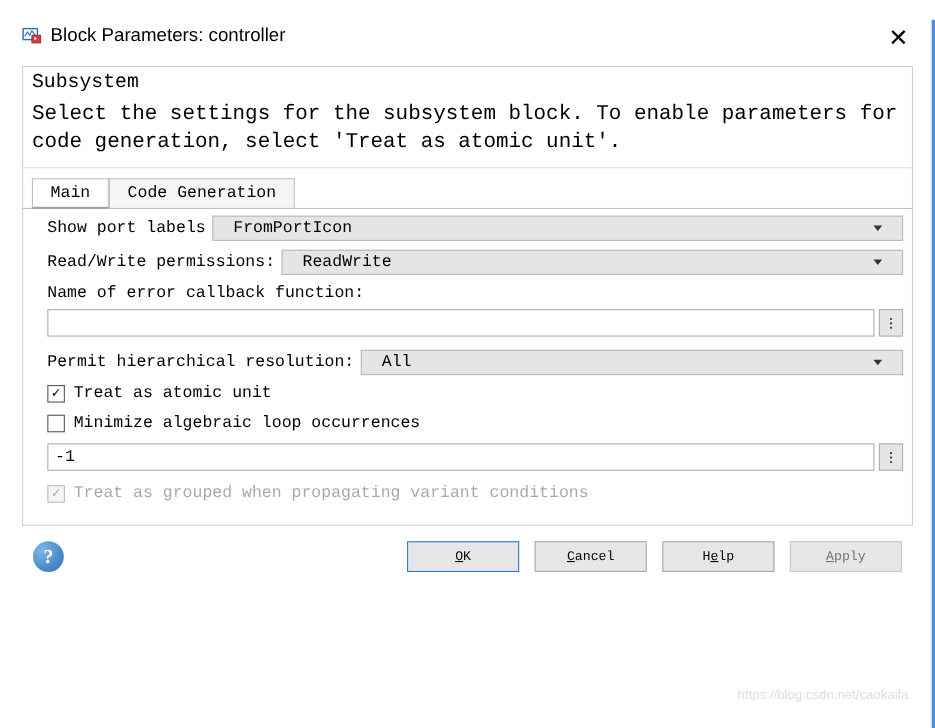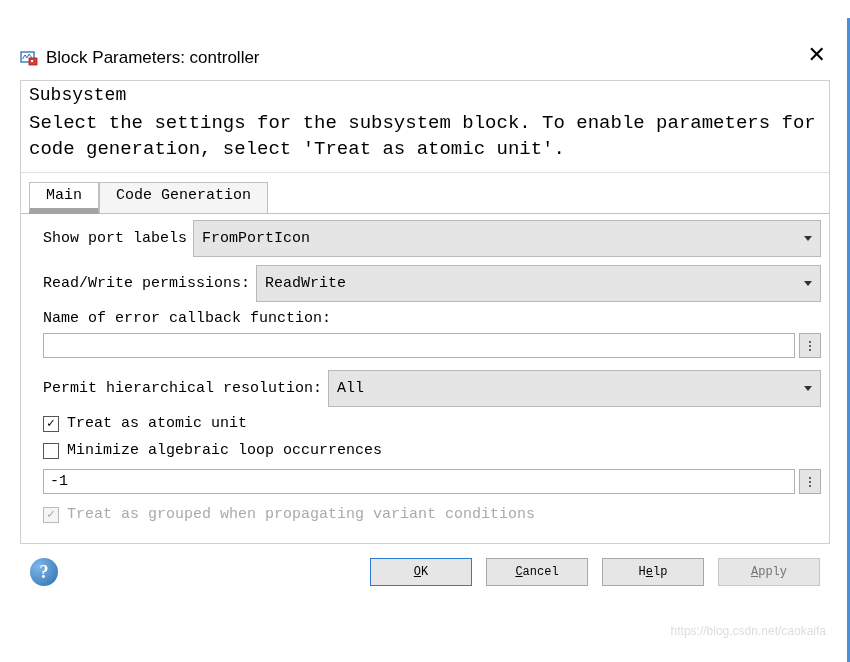--- a/index.html
+++ b/index.html
@@ -8,24 +8,23 @@
   font-size: 14px;
   background: #fff;
   width: 850px;
   height: 662px;
   position: relative;
   padding: 18px 20px 0 20px;
   color: #000;
 }
 .titlebar {
   display: flex;
-  align-items: flex-end;
+  align-items: flex-start;
   justify-content: space-between;
   padding: 4px 0 12px 0;
-  margin-top: 20px;
 }
 .titlebar-left {
   display: flex;
   align-items: center;
   gap: 8px;
 }
 .titlebar-icon {
   width: 18px;
   height: 18px;
   position: relative;
@@ -67,40 +66,40 @@
   padding: 4px 16px;
   border: 1px solid #c0c0c0;
   background: #f5f5f5;
   font-size: 15px;
   cursor: pointer;
   position: relative;
   top: 1px;
 }
 .tab.active {
   background: #fff;
-  border-bottom: 6px solid #a3a3a3;
+  border-bottom: 2px solid #a3a3a3;
 }
 .tab + .tab { margin-left: 0; }
 .form-body { padding: 6px 8px 10px 8px; margin-left: 14px; }
 .inline-row {
   display: flex;
   align-items: center;
   gap: 6px;
   margin-bottom: 8px;
 }
 .inline-row label { font-size: 15px; white-space: nowrap; }
 .select {
   flex: 1;
   background: #e5e5e5;
   border: 1px solid #b8b8b8;
-  height: 37px;
+  height: 23px;
   display: flex;
   align-items: center;
   justify-content: space-between;
-  padding: 0 8px;
+  padding: 0 18px;
   font-family: inherit;
   font-size: 15px;
   cursor: pointer;
   text-align: right;
 }
 .select .caret {
   width: 0; height: 0;
   border-left: 4px solid transparent;
   border-right: 4px solid transparent;
   border-top: 5px solid #333;

